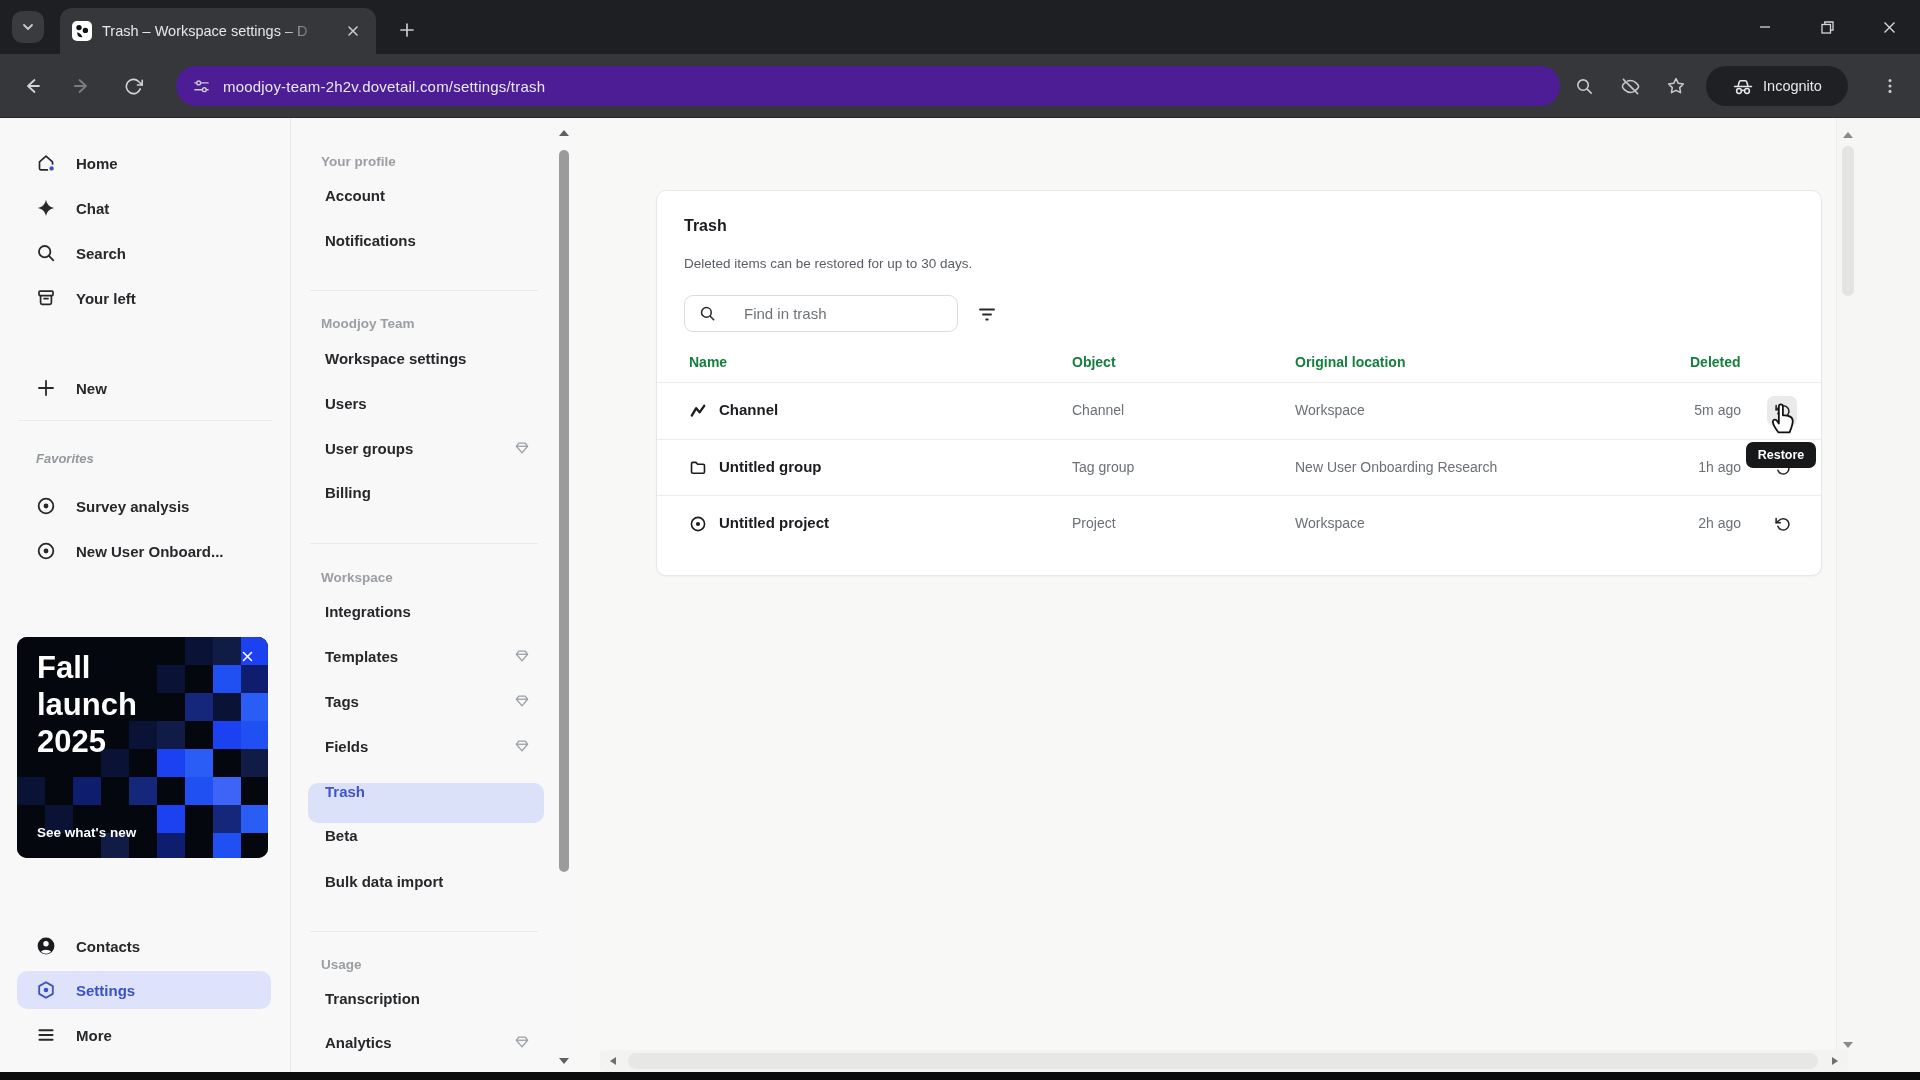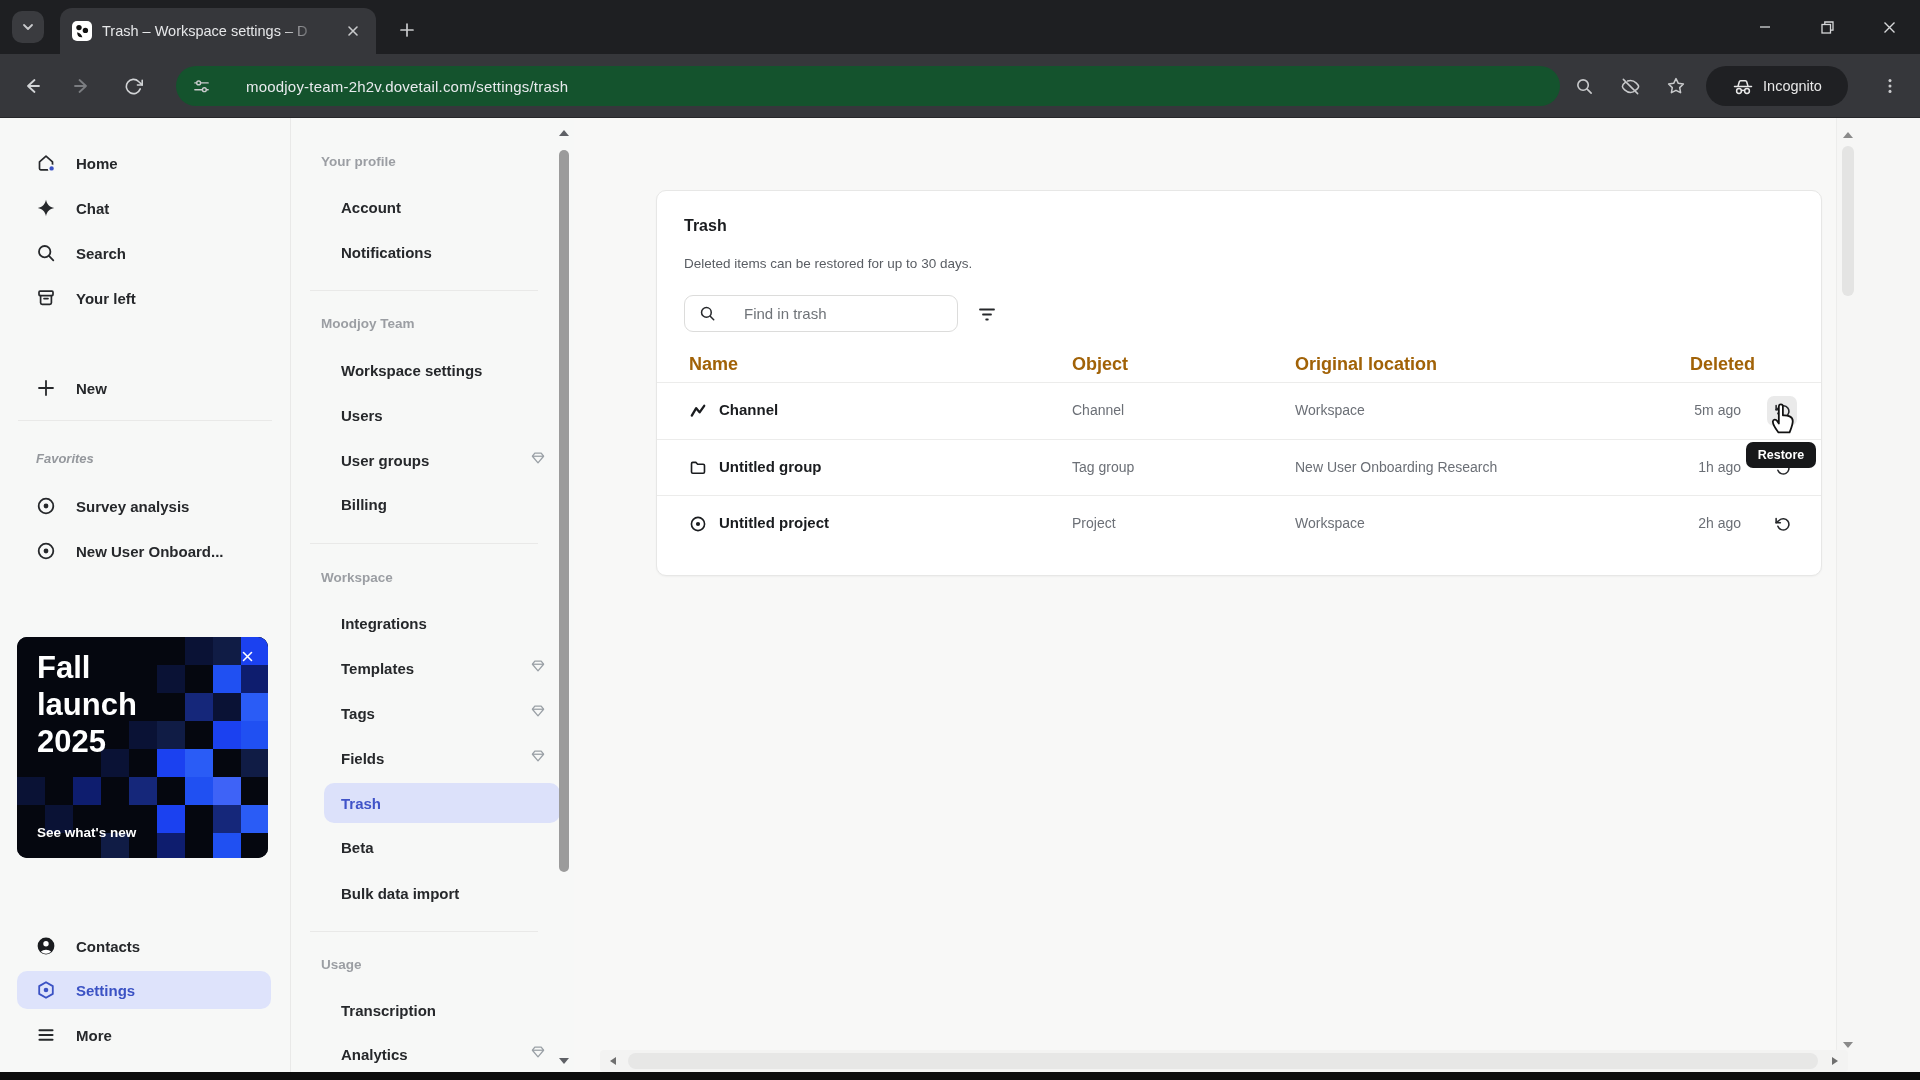--- a/index.html
+++ b/index.html
@@ -23,21 +23,21 @@
   .newtab-btn{position:absolute;left:392px;top:15px;width:30px;height:30px;border-radius:8px;
        display:flex;align-items:center;justify-content:center;}
   .win-controls{position:absolute;right:0;top:0;height:54px;display:flex;}
   .win-btn{width:62px;height:54px;display:flex;align-items:center;justify-content:center;}
 
   .toolbar{position:absolute;left:0;top:54px;width:1920px;height:64px;background:#36373b;
        border-bottom:1px solid #26272a;box-sizing:border-box;}
   .navbtn{position:absolute;top:13px;width:38px;height:38px;border-radius:19px;
        display:flex;align-items:center;justify-content:center;}
   .urlbar{position:absolute;left:176px;top:12px;width:1384px;height:40px;border-radius:20px;
-       background:#14532d;display:flex;align-items:center;padding:0 16px;box-sizing:border-box;gap:23px;}
+       background:#4c1d95;display:flex;align-items:center;padding:0 16px;box-sizing:border-box;}
   .url-text{margin-left:12px;font-size:15px;color:#e8eaed;letter-spacing:.2px;}
   .tool-icon{position:absolute;top:14px;width:36px;height:36px;display:flex;align-items:center;justify-content:center;}
   .incog-chip{position:absolute;left:1706px;top:12px;width:142px;height:40px;border-radius:20px;
        background:#1f2023;display:flex;align-items:center;justify-content:center;gap:9px;}
   .incog-label{font-size:14.5px;color:#e8e8e8;}
 
   
   .app{position:absolute;left:0;top:118px;width:1612px;height:962px;background:#f7f8f7;}
   .sidebar-divider{position:absolute;left:290px;top:0;width:1px;height:962px;background:#e9e9e8;}
 
@@ -50,43 +50,43 @@
   .sb-divider{position:absolute;left:18px;width:254px;height:1px;background:#e9e9e8;}
 
   .banner{position:absolute;left:17px;top:519px;width:251px;height:221px;border-radius:10px;
        background:#05070f;overflow:hidden;}
   .banner-title{position:absolute;left:20px;top:12px;font-size:31px;line-height:37px;font-weight:700;color:#fff;z-index:2;}
   .banner-cta{position:absolute;left:20px;top:188px;font-size:13.5px;font-weight:600;color:#fff;z-index:2;}
   .banner-close{position:absolute;right:12px;top:10px;z-index:3;width:18px;height:18px;
        display:flex;align-items:center;justify-content:center;color:#fff;font-size:13px;}
 
   .snav-header{position:absolute;left:321px;font-size:13.5px;font-weight:600;color:#9b9ea3;}
-  .snav-item{position:absolute;left:324px;width:236px;height:40px;border-radius:10px;
-       display:flex;align-items:center;padding:0 14px 0 17px;box-sizing:border-box;}
+  .snav-item{position:absolute;left:308px;width:236px;height:40px;border-radius:10px;
+       display:flex;align-items:flex-start;padding:0 14px 0 17px;box-sizing:border-box;}
   .snav-item .lbl{font-size:15px;font-weight:600;color:#26282b;white-space:nowrap;}
   .snav-item.selected{background:#dce1fa;}
   .snav-item.selected .lbl{color:#4053c8;}
   .snav-item .gem{margin-left:auto;}
   .snav-divider{position:absolute;left:310px;width:228px;height:1px;background:#e9e9e8;}
 
   .inner-scrollbar{position:absolute;left:556px;top:0;width:16px;height:962px;}
   .inner-scrollbar .thumb{position:absolute;left:3px;top:32px;width:10px;height:722px;border-radius:5px;background:#9b9b9b;}
 
   
   .content{position:absolute;left:574px;top:0;width:1262px;height:962px;background:#f8f8f7;}
   .card{position:absolute;left:82px;top:72px;width:1166px;height:386px;background:#fff;
        border:1px solid #e7e7e6;border-radius:10px;box-shadow:0 1px 2px rgba(20,20,25,.04);box-sizing:border-box;}
   .card-title{position:absolute;left:27px;top:26px;font-size:16px;font-weight:700;color:#1a1c1f;}
   .card-sub{position:absolute;left:27px;top:65px;font-size:13.5px;color:#595d63;}
   .searchbox{position:absolute;left:27px;top:104px;width:274px;height:37px;border:1px solid #dcdcdb;
        border-radius:9px;background:#fff;display:flex;align-items:center;box-sizing:border-box;}
   .searchbox .ph{margin-left:28px;font-size:15px;color:#6f7378;}
   .filter-btn{position:absolute;left:314px;top:108px;width:32px;height:30px;border-radius:8px;
        display:flex;align-items:center;justify-content:center;}
-  .thead{position:absolute;top:163px;height:24px;font-size:18px;font-weight:700;color:#a16207;}
+  .thead{position:absolute;top:163px;height:24px;font-size:14px;font-weight:700;color:#15803d;}
   .thead.c0{left:32px;} .thead.c1{left:415px;} .thead.c2{left:638px;} .thead.c3{left:1033px;}
   .tdiv{position:absolute;left:0;width:1164px;height:1px;background:#ececeb;}
   .trow{position:absolute;left:0;width:1164px;height:56px;}
   .trow .nameic{position:absolute;left:32px;top:19px;width:18px;height:18px;}
   .trow .name{position:absolute;left:62px;top:18px;font-size:15px;font-weight:600;color:#1a1c1f;}
   .trow .obj{position:absolute;left:415px;top:19px;font-size:14px;color:#6b6f76;}
   .trow .loc{position:absolute;left:638px;top:19px;font-size:14px;color:#6b6f76;}
   .trow .del{position:absolute;right:80px;top:19px;font-size:14px;color:#6b6f76;}
   .restore-btn{position:absolute;left:1110px;top:13px;width:30px;height:30px;border-radius:7px;
        display:flex;align-items:center;justify-content:center;}

